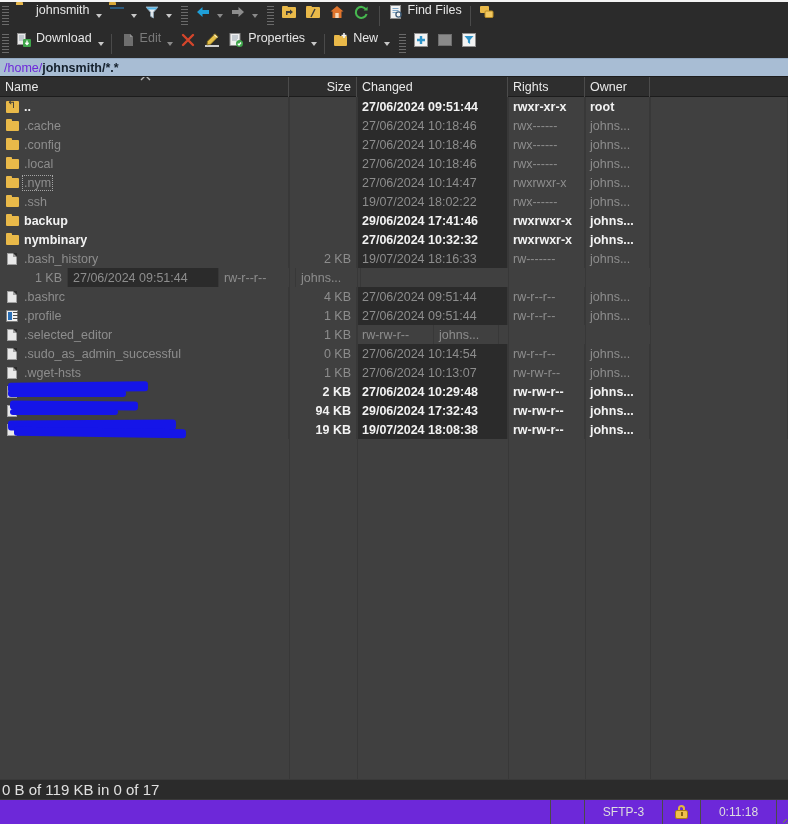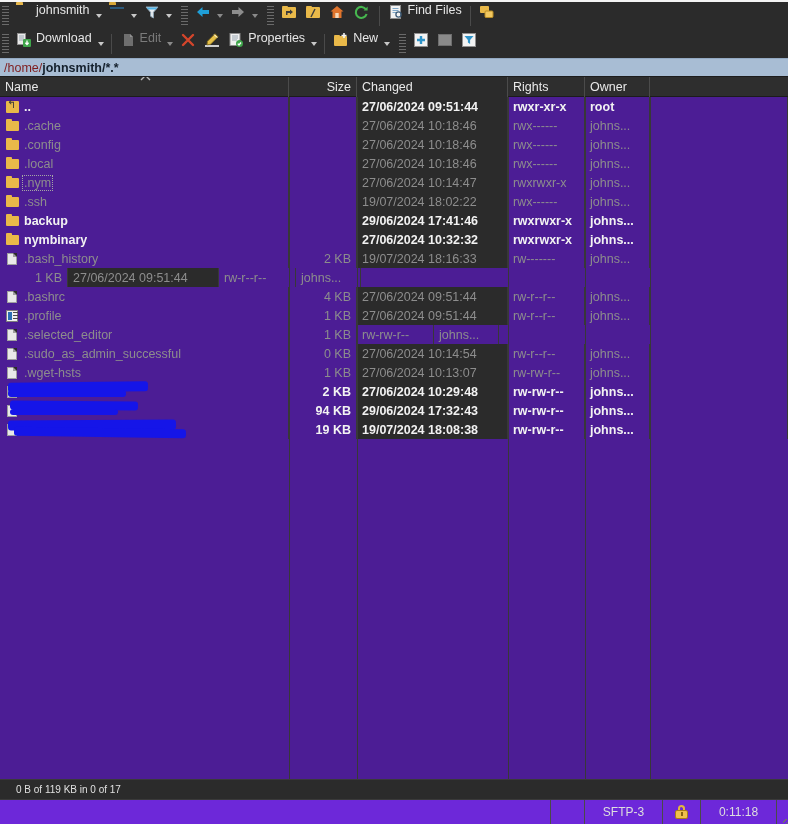--- a/index.html
+++ b/index.html
@@ -54,25 +54,25 @@
   .ic-folder-open::after{ content:""; position:absolute;top:3px;left:1px;width:14px;height:2px;background:#2b7fbf;opacity:.55;}
 
   
   .addrbar{
     height:18px; flex:0 0 18px;
     background:#a8bdd4;
     display:flex; align-items:center;
     padding:0 4px; color:#1b2530; font-size:12.5px;
     border-top:1px solid #93a9c2;
   }
-  .addr-dim{ color:#7f1d1d; }
+  .addr-dim{ color:#6d28d9; }
   .addr-strong{ color:#14202c; font-weight:bold; }
 
   
-  .panel{ flex:1 1 auto; background:#4c1d95; position:relative; overflow:hidden;
+  .panel{ flex:1 1 auto; background:#404040; position:relative; overflow:hidden;
           border-top:1px solid #1d1d1d; }
   .hdr{
     display:flex; height:20px; background:#2e2e2e; color:#e9e9e9;
     border-bottom:1px solid #1c1c1c; position:relative; font-size:12.5px;
   }
   .hdr .hc{
     display:flex; align-items:center; height:20px;
     border-right:1px solid #4b4b4b; padding:0 5px; position:relative; overflow:hidden;
   }
   .hdr .hc.num{ justify-content:flex-end; }
@@ -116,21 +116,21 @@
   .lup{ position:absolute;left:0;top:1px;width:13px;height:12px;background:#e9b949;border-radius:1px;}
   .lup::after{content:"↰";position:absolute;left:1px;top:-3px;font-size:11px;color:#3a3a3a;}
 
   
   .redact{ position:absolute; background:#1515e8; pointer-events:none; }
 
   
   .statusbar{
     flex:0 0 20px; height:20px; background:#2b2b2b;
     display:flex; align-items:center; color:#e0e0e0;
-    font-size:10px; padding-left:16px; border-top:1px solid #3a3a3a;
+    font-size:15px; padding-left:2px; border-top:1px solid #3a3a3a;
   }
   .botbar{
     flex:0 0 25px; height:25px; background:#6d28d9;
     display:flex; align-items:stretch; justify-content:flex-end;
     border-top:1px solid #3a3a3a;
   }
   .bb-cell{
     display:flex;align-items:center;justify-content:center;
     border-left:1px solid #4a4a4a; padding:0 8px; color:#dedede; font-size:12px;
   }

